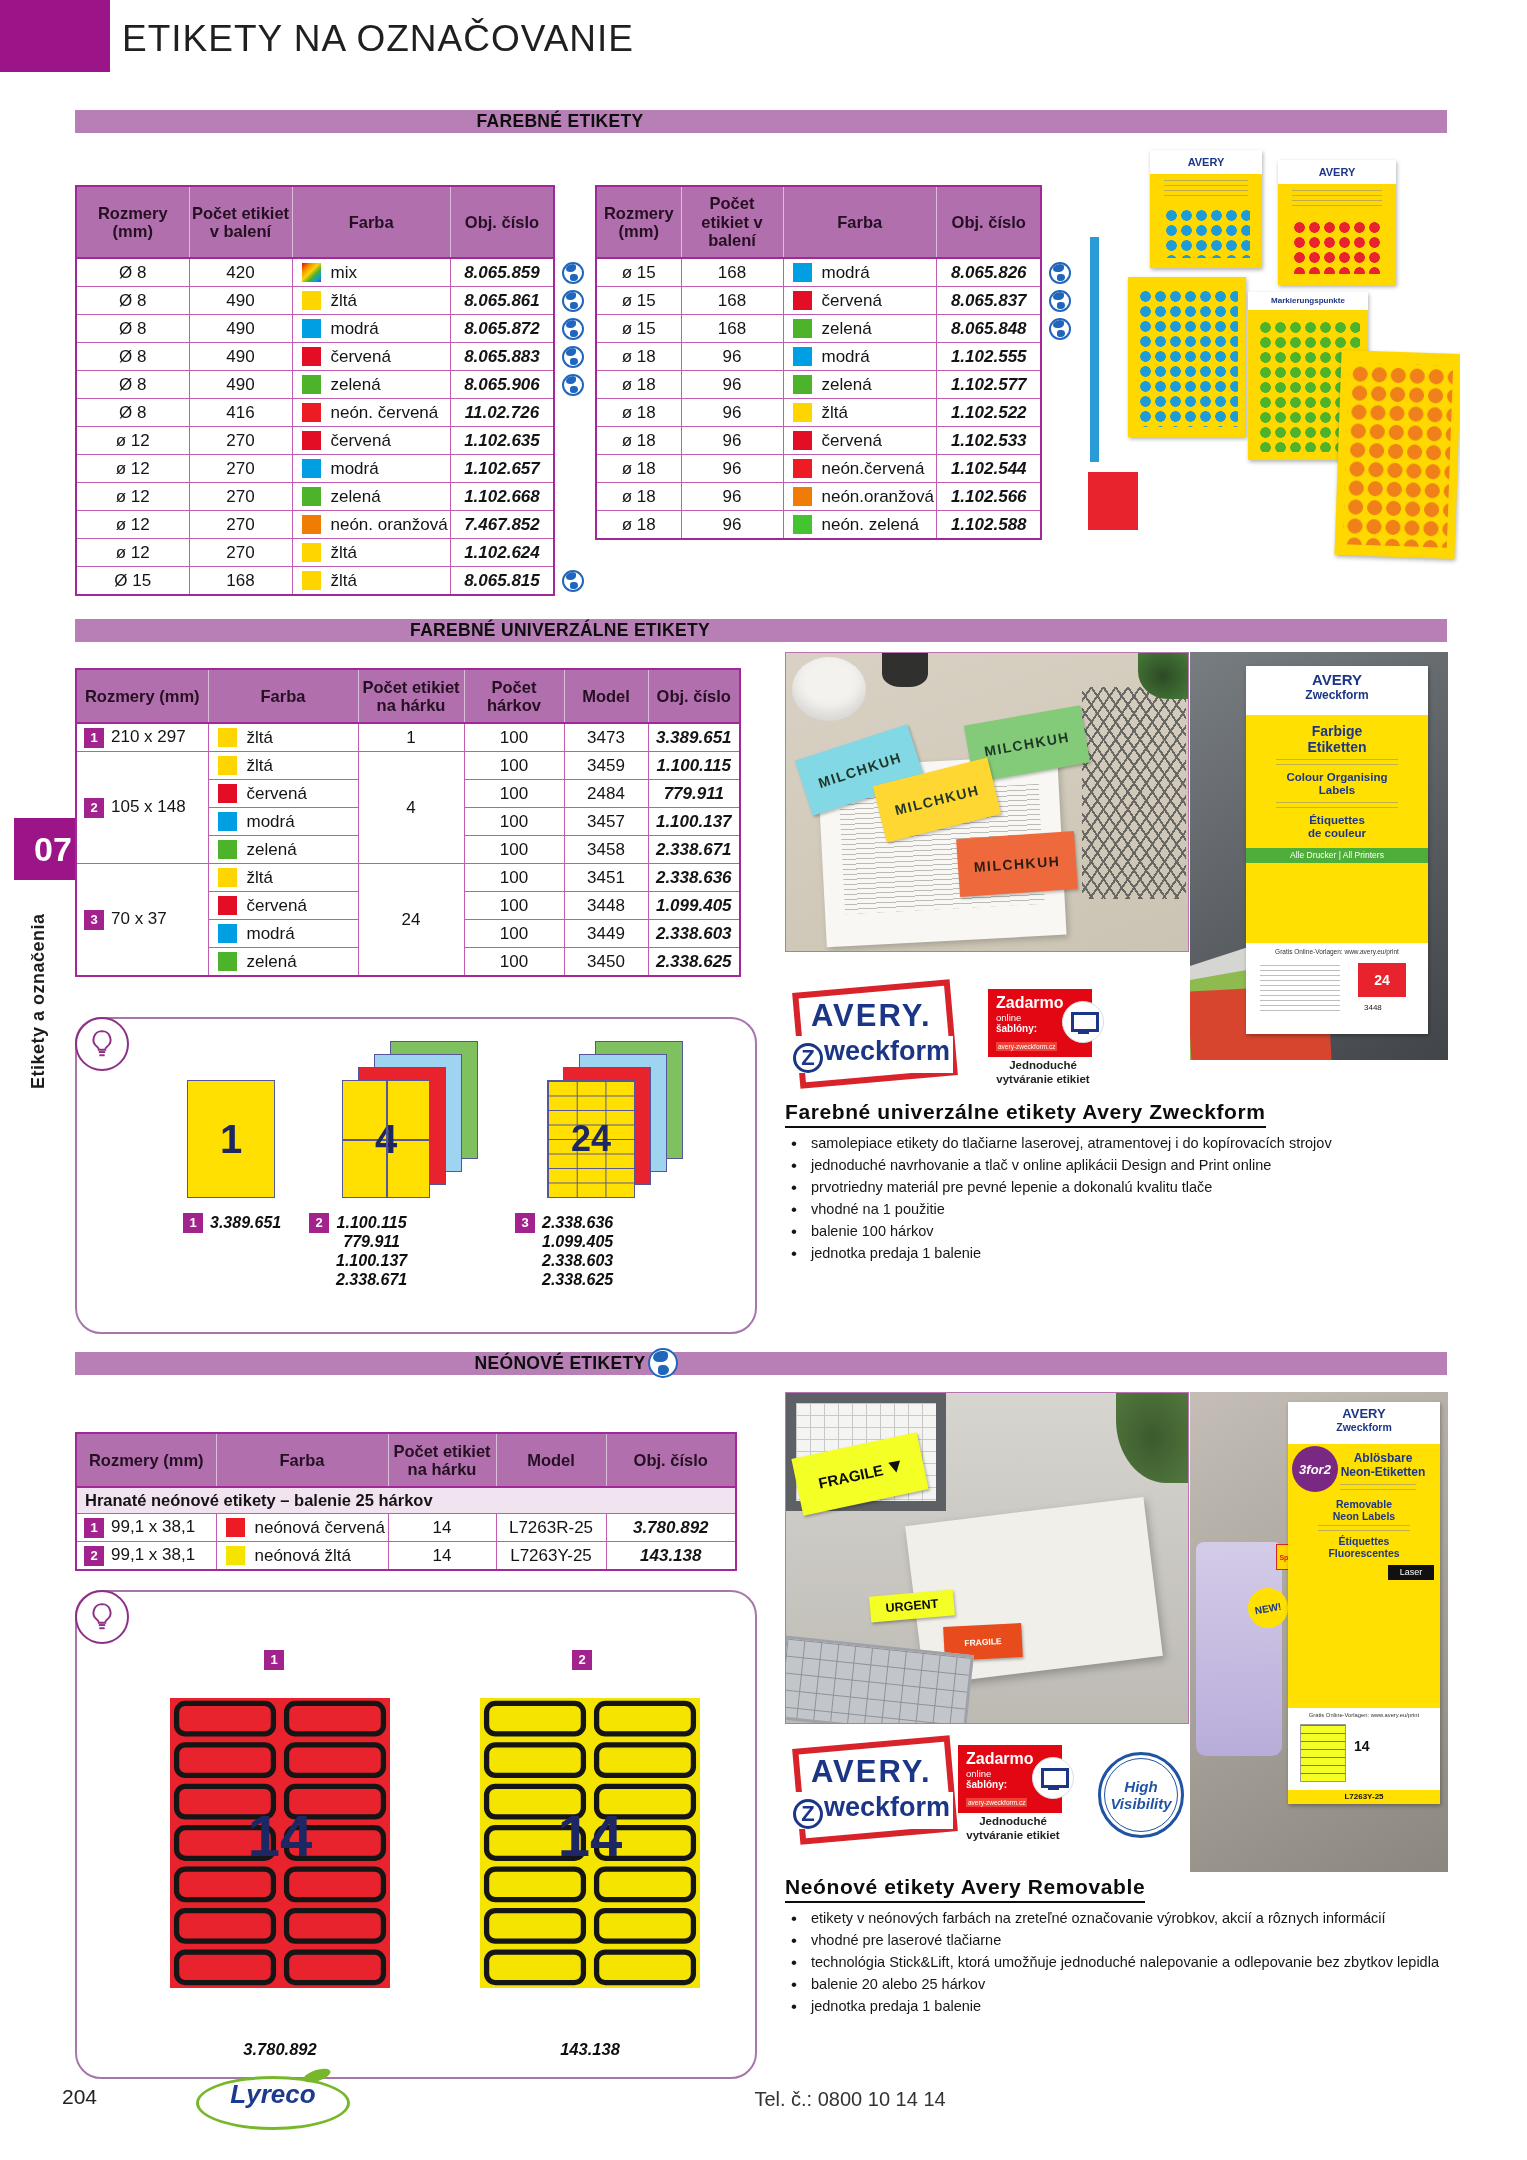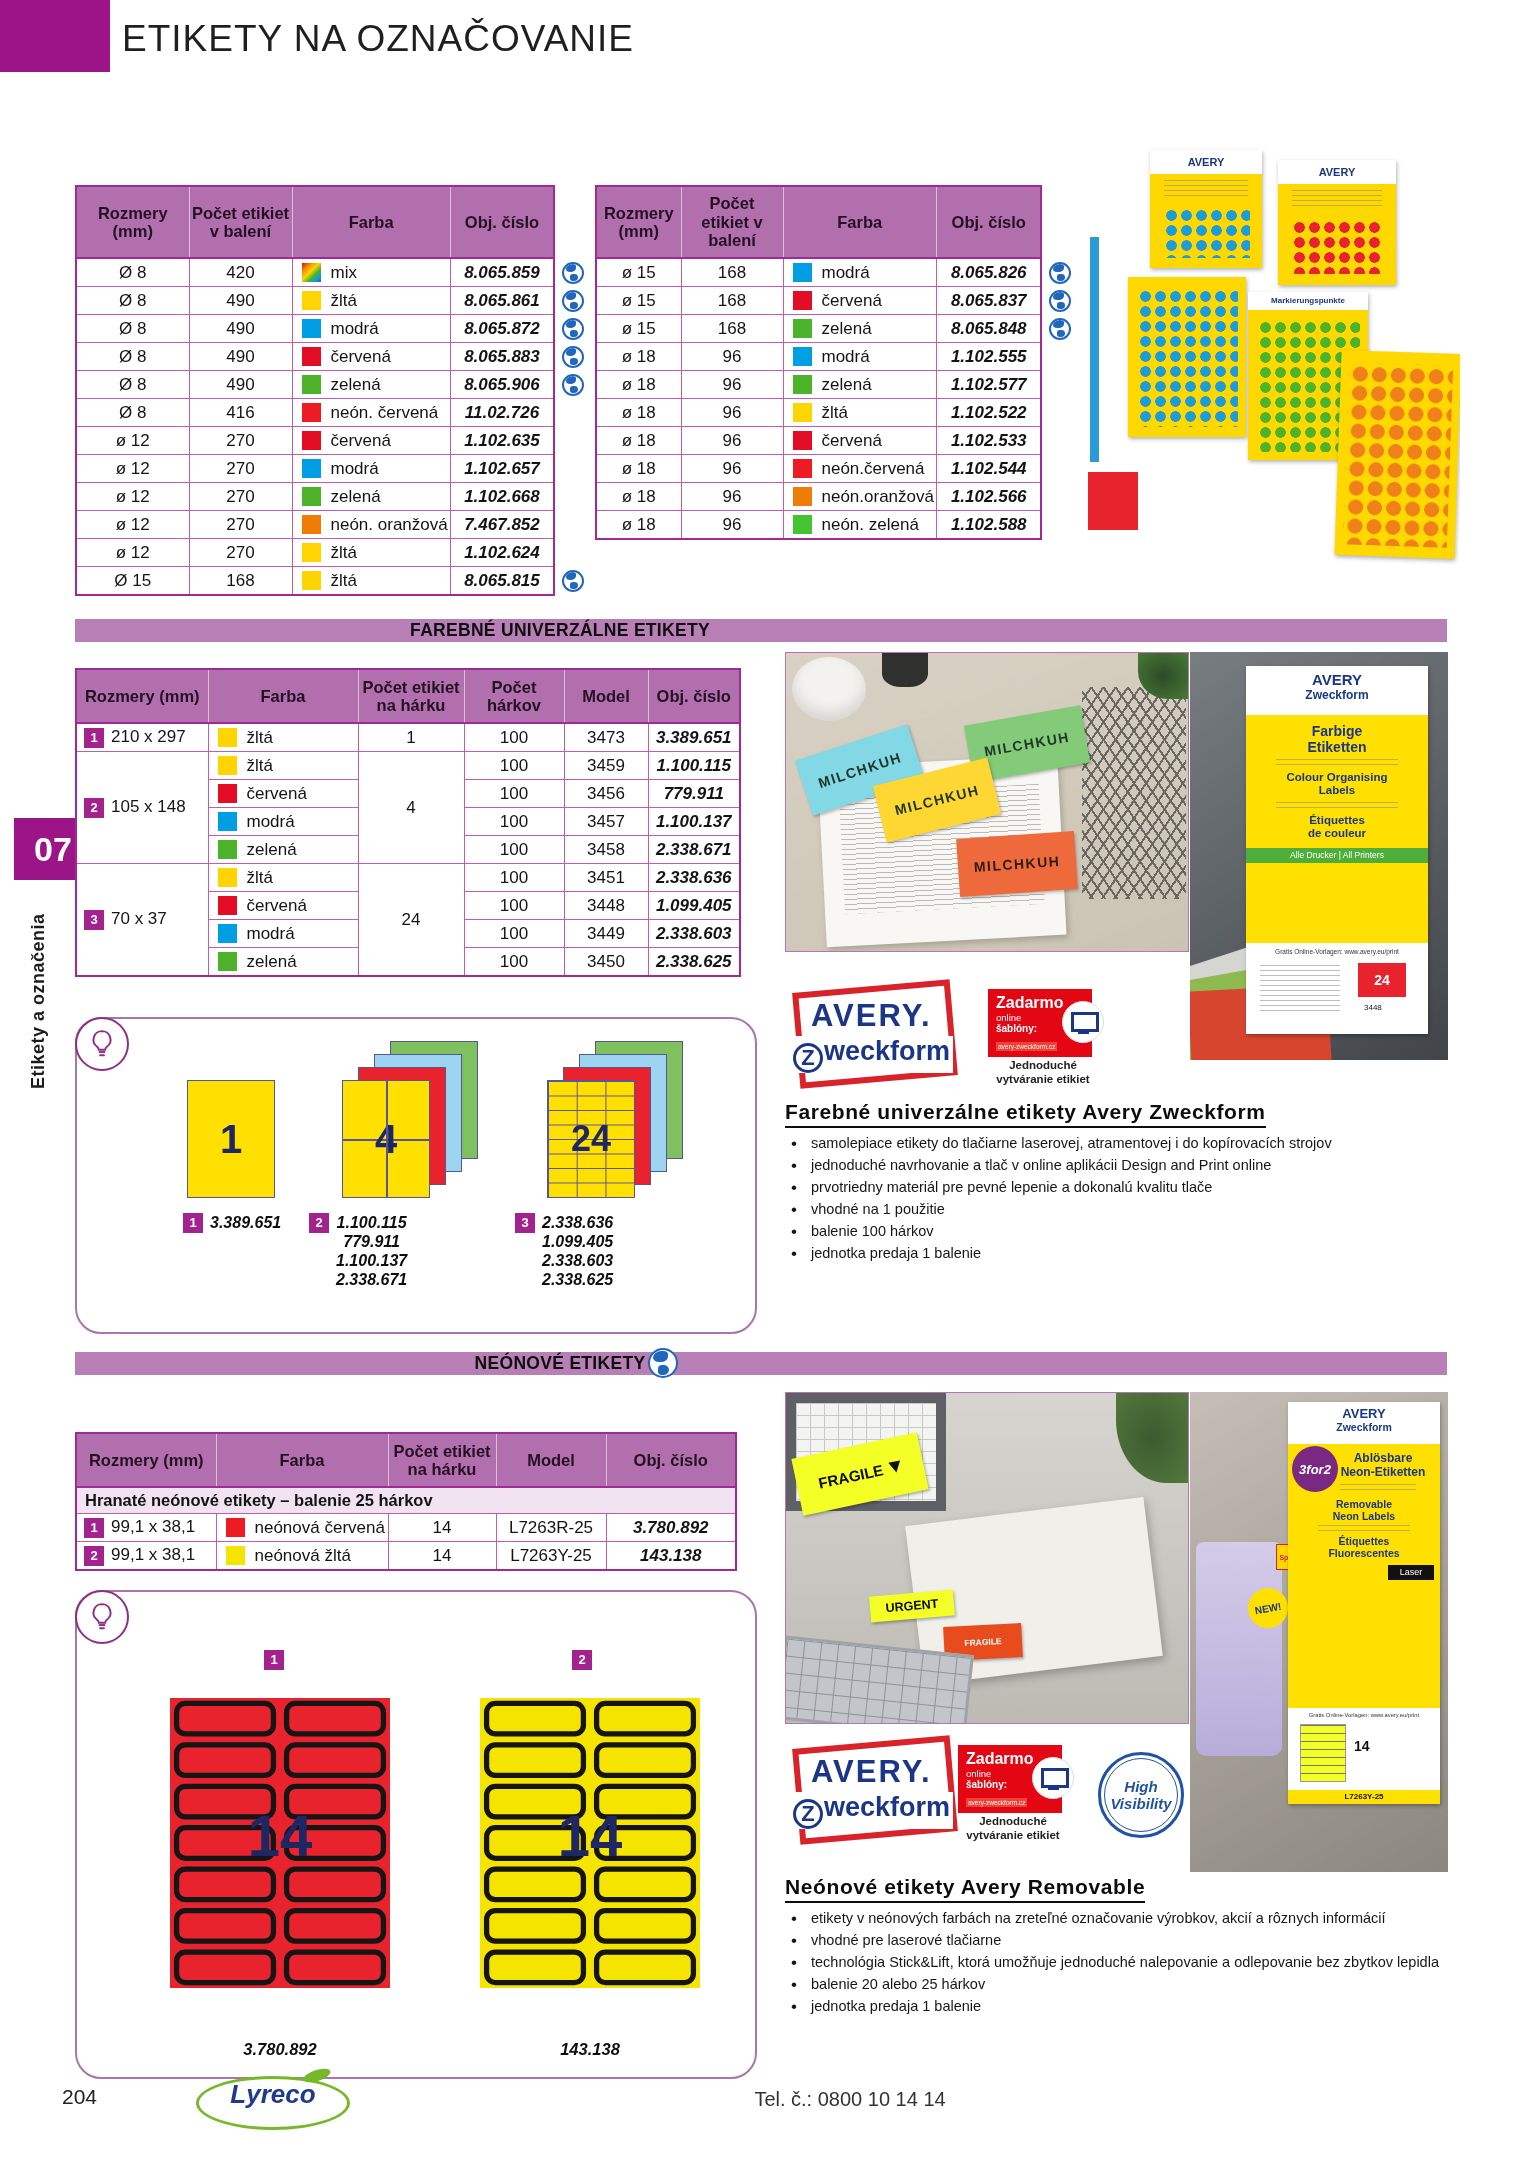--- a/index.html
+++ b/index.html
@@ -93,20 +93,23 @@
   .neolab{position:absolute;display:flex;align-items:center;justify-content:center;font-weight:bold;color:#0b0b0b;box-shadow:1px 2px 3px rgba(0,0,0,.3);}
 </style>
 </head>
 <body>
 
 <div id="page">
 
   <div class="hdr-block"></div>
   <div class="page-title">ETIKETY NA OZNAČOVANIE</div>
 
+  <div class="secbar" style="top:110px;">
+    <span class="lbl">FAREBNÉ ETIKETY</span>
+  </div>
 
   <table class="ptable" style="left:75px;top:185px;">
     <colgroup>
         <col style="width:113px">
         <col style="width:103px">
         <col style="width:147px">
         <col style="width:104px">
       </colgroup>
     <thead>
         <tr>
@@ -335,21 +338,21 @@
           <td class="szc" rowspan="4"><span class="badge">2</span><span>105 x 148</span></td>
           <td class="f"><span class="swch" style="background: rgb(255, 213, 0);"></span><span>žltá</span></td>
           <td rowspan="4">4</td>
           <td>100</td>
           <td>3459</td>
           <td class="o"><span>1.100.115</span></td>
         </tr>
       <tr>
           <td class="f"><span class="swch" style="background: rgb(227, 13, 37);"></span><span>červená</span></td>
           <td>100</td>
-          <td>3456</td>
+          <td>2484</td>
           <td class="o"><span>779.911</span></td>
         </tr>
       <tr>
           <td class="f"><span class="swch" style="background: rgb(0, 159, 227);"></span><span>modrá</span></td>
           <td>100</td>
           <td>3457</td>
           <td class="o"><span>1.100.137</span></td>
         </tr>
       <tr>
           <td class="f"><span class="swch" style="background: rgb(76, 179, 43);"></span><span>zelená</span></td>

